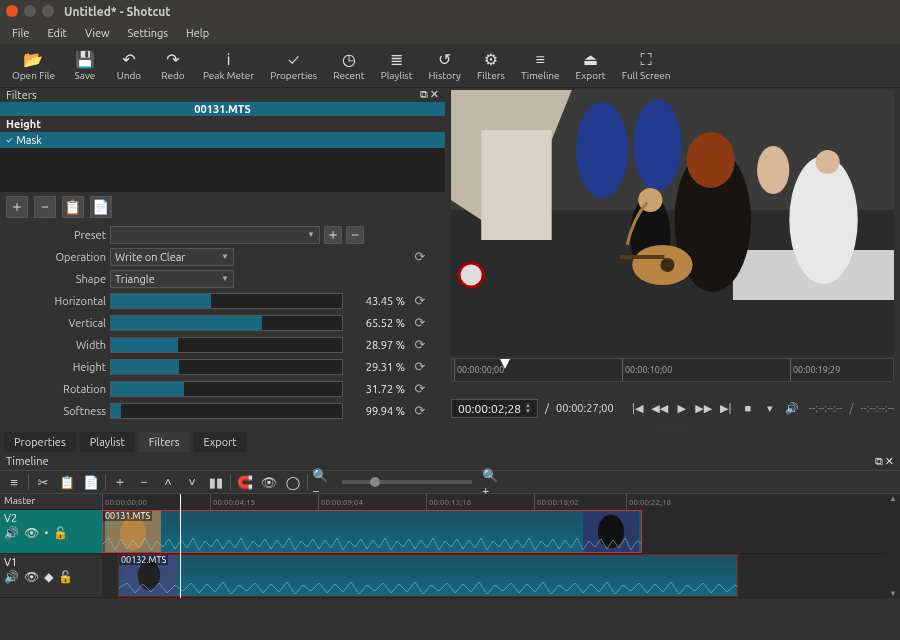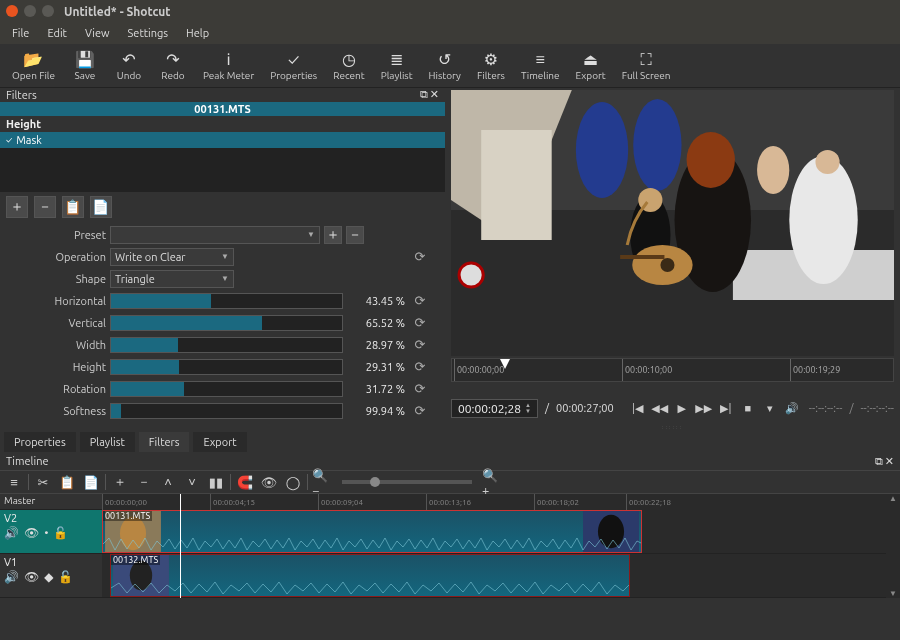--- a/index.html
+++ b/index.html
@@ -396,21 +396,21 @@
               <rect width="60" height="44" fill="#2b3a6a"></rect>
               <ellipse cx="30" cy="22" rx="14" ry="18" fill="#111"></ellipse>
             </svg>
           <div class="clip-name">00131.MTS</div>
           <svg class="clip-wave" viewBox="0 0 540 16" preserveAspectRatio="none">
               <path class="wave-path" d="M0 8 L6 2 L12 14 L18 3 L24 13 L30 4 L36 12 L42 2 L48 14 L54 5 L60 11 L66 3 L72 13 L78 4 L84 12 L90 2 L96 14 L102 5 L108 11 L114 3 L120 13 L126 4 L132 12 L138 2 L144 14 L150 5 L156 11 L162 3 L168 13 L174 4 L180 12 L186 2 L192 14 L198 5 L204 11 L210 3 L216 13 L222 4 L228 12 L234 2 L240 14 L246 5 L252 11 L258 3 L264 13 L270 4 L276 12 L282 2 L288 14 L294 5 L300 11 L306 3 L312 13 L318 4 L324 12 L330 2 L336 14 L342 5 L348 11 L354 3 L360 13 L366 4 L372 12 L378 2 L384 14 L390 5 L396 11 L402 3 L408 13 L414 4 L420 12 L426 2 L432 14 L438 5 L444 11 L450 3 L456 13 L462 4 L468 12 L474 2 L480 14 L486 5 L492 11 L498 3 L504 13 L510 4 L516 12 L522 2 L528 14 L534 5 L540 8"></path>
             </svg>
         </div>
       </div>
       <div class="track-row">
-        <div class="clip" style="left:8px;width:520px">
+        <div class="clip" style="left:16px;width:620px">
           <svg class="clip-thumb" viewBox="0 0 60 44" style="left:0">
               <rect width="60" height="44" fill="#3a4a7a"></rect>
               <ellipse cx="30" cy="22" rx="12" ry="16" fill="#222"></ellipse>
             </svg>
           <div class="clip-name">00132.MTS</div>
           <svg class="clip-wave" viewBox="0 0 620 16" preserveAspectRatio="none">
               <path class="wave-path" d="M0 8 L8 3 L16 13 L24 4 L32 12 L40 3 L48 13 L56 5 L64 11 L72 3 L80 13 L88 4 L96 12 L104 2 L112 14 L120 5 L128 11 L136 3 L144 13 L152 4 L160 12 L168 2 L176 14 L184 5 L192 11 L200 3 L208 13 L216 4 L224 12 L232 2 L240 14 L248 5 L256 11 L264 3 L272 13 L280 4 L288 12 L296 2 L304 14 L312 5 L320 11 L328 3 L336 13 L344 4 L352 12 L360 2 L368 14 L376 5 L384 11 L392 3 L400 13 L408 4 L416 12 L424 2 L432 14 L440 5 L448 11 L456 3 L464 13 L472 4 L480 12 L488 2 L496 14 L504 5 L512 11 L520 3 L528 13 L536 4 L544 12 L552 2 L560 14 L568 5 L576 11 L584 3 L592 13 L600 4 L608 12 L616 5 L620 8"></path>
             </svg>
         </div>
       </div>

